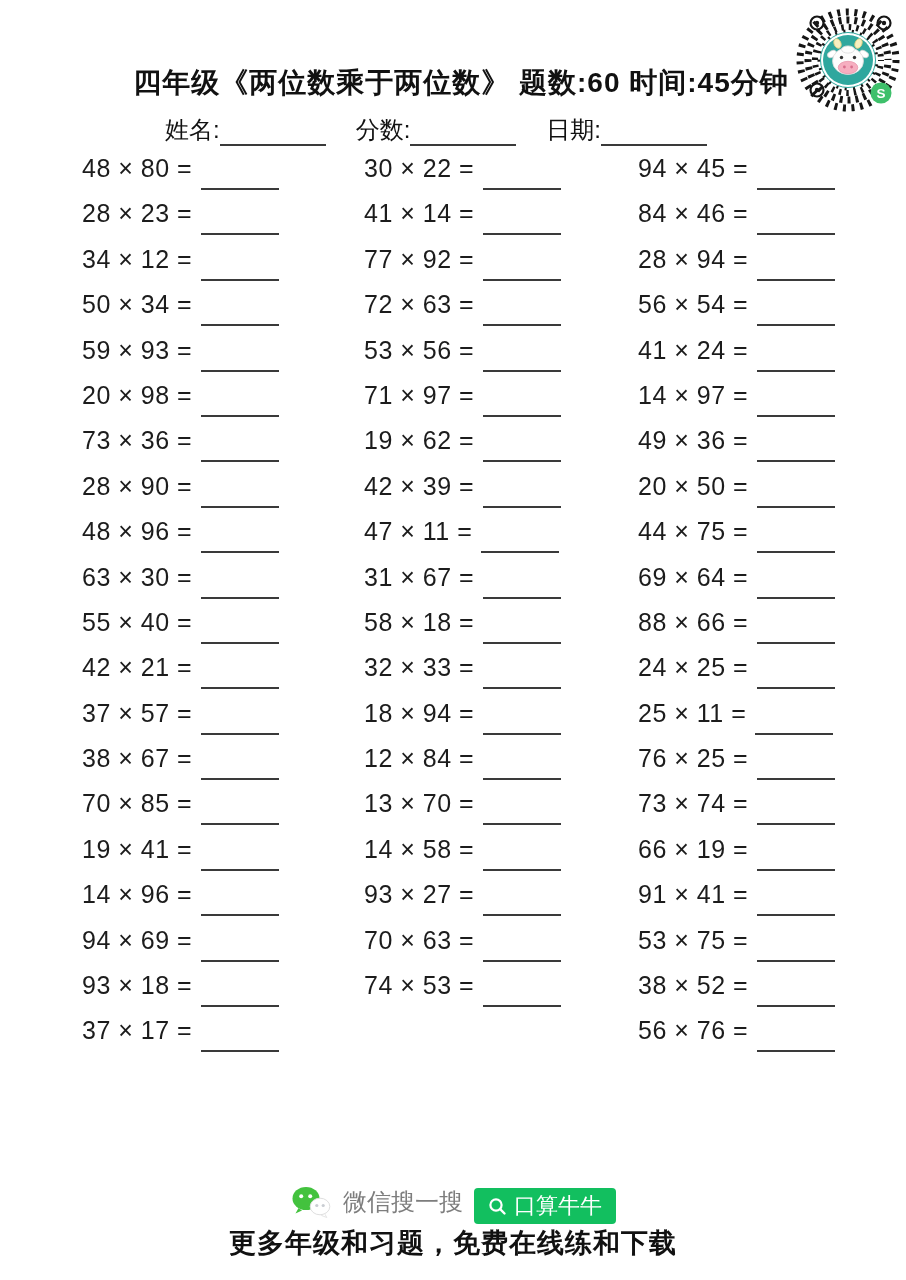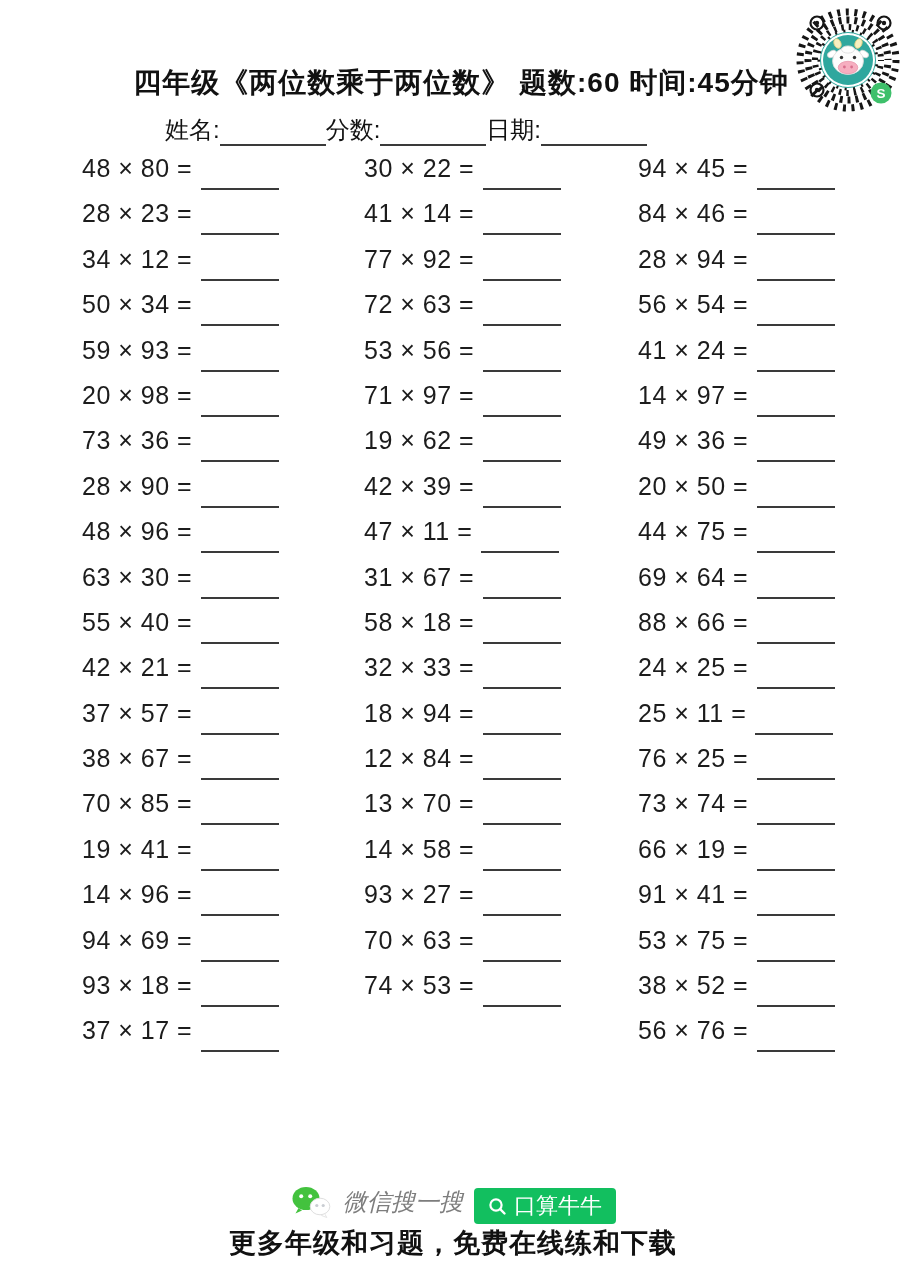--- a/index.html
+++ b/index.html
@@ -6,40 +6,40 @@
   .page{
     position:relative;width:906px;height:1280px;background:#ffffff;overflow:hidden;
     font-family:"Liberation Sans","DejaVu Sans",sans-serif;color:#1c1c1c;
   }
   
   .title{
     position:absolute;top:64px;left:0;width:100%;text-align:center;
     font-size:28px;font-weight:600;letter-spacing:1px;color:#111;margin-left:8px;
   }
   .meta-line{
-    position:absolute;top:114px;left:165px;width:600px;display:flex;
+    position:absolute;top:114px;left:165px;width:600px;display:flex;gap:30px;
     font-size:24px;color:#111;white-space:nowrap;
   }
   .meta-item{display:inline-flex;align-items:flex-end;}
   .meta-blank{display:inline-block;width:106px;height:27px;border-bottom:2px solid #3a3a3a;}
   
   .col{position:absolute;top:152px;width:272px;display:grid;grid-template-rows:repeat(20,45.4px);}
   .col1{left:82px;} .col2{left:364px;} .col3{left:638px;}
   .row{position:relative;white-space:nowrap;}
   .pt{font-size:25px;line-height:32px;color:#1c1c1c;letter-spacing:0.5px;}
   .blank{
     display:inline-block;width:78px;height:36px;margin-left:9px;vertical-align:top;
     border-bottom:2px solid #3a3a3a;
   }
   
   .qr{position:absolute;top:4px;left:792px;width:112px;height:112px;}
   
   .footer{position:absolute;top:1182px;left:0;width:100%;text-align:center;}
   .footer-search{display:flex;justify-content:center;align-items:center;gap:11px;height:40px;}
-  .search-prefix{font-size:24px;color:#7d7d7d;font-style:italic;}
+  .search-prefix{font-size:24px;color:#7d7d7d;}
   .search-badge{
     display:inline-flex;align-items:center;gap:7px;background:#12bf5f;color:#fff;
     font-size:22px;font-weight:500;padding:5px 14px;border-radius:4px;line-height:26px;margin-top:8px;
   }
   .tagline{margin-top:3px;font-size:27px;font-weight:600;color:#111;letter-spacing:1px;}
   .wechat-logo{display:inline-block;width:42px;height:36px;}
 </style>
 </head>
 <body>
 

